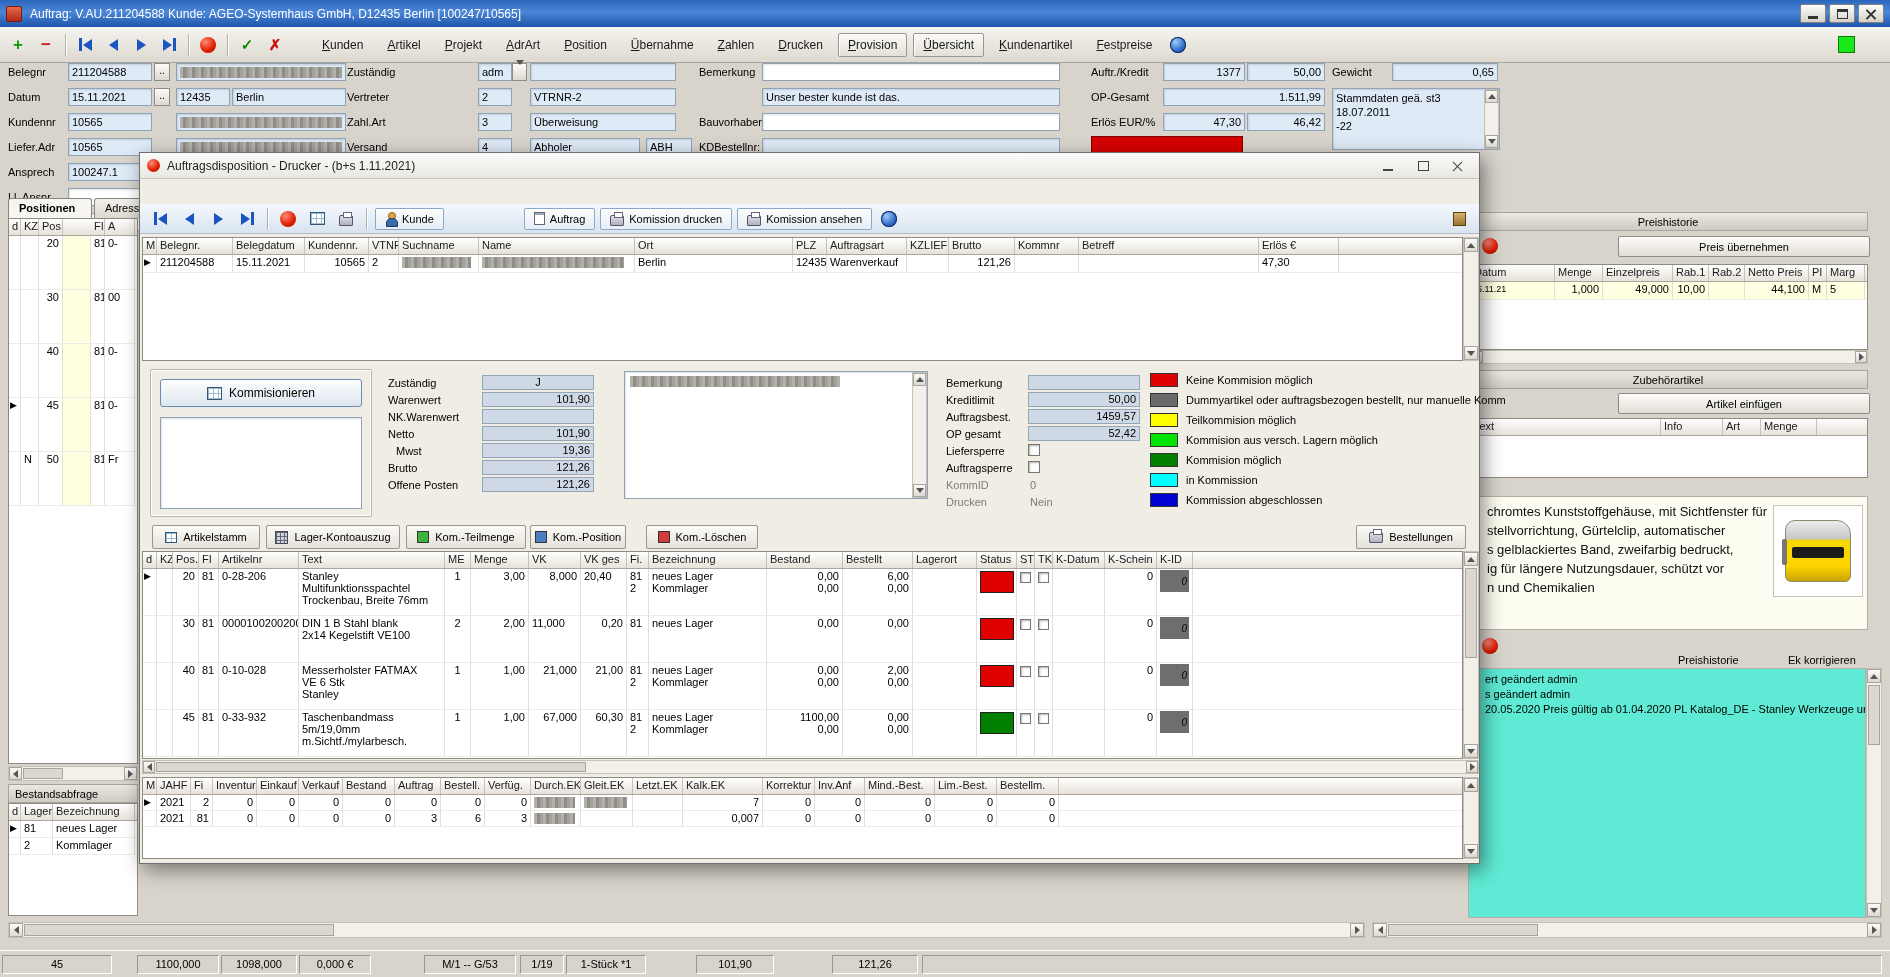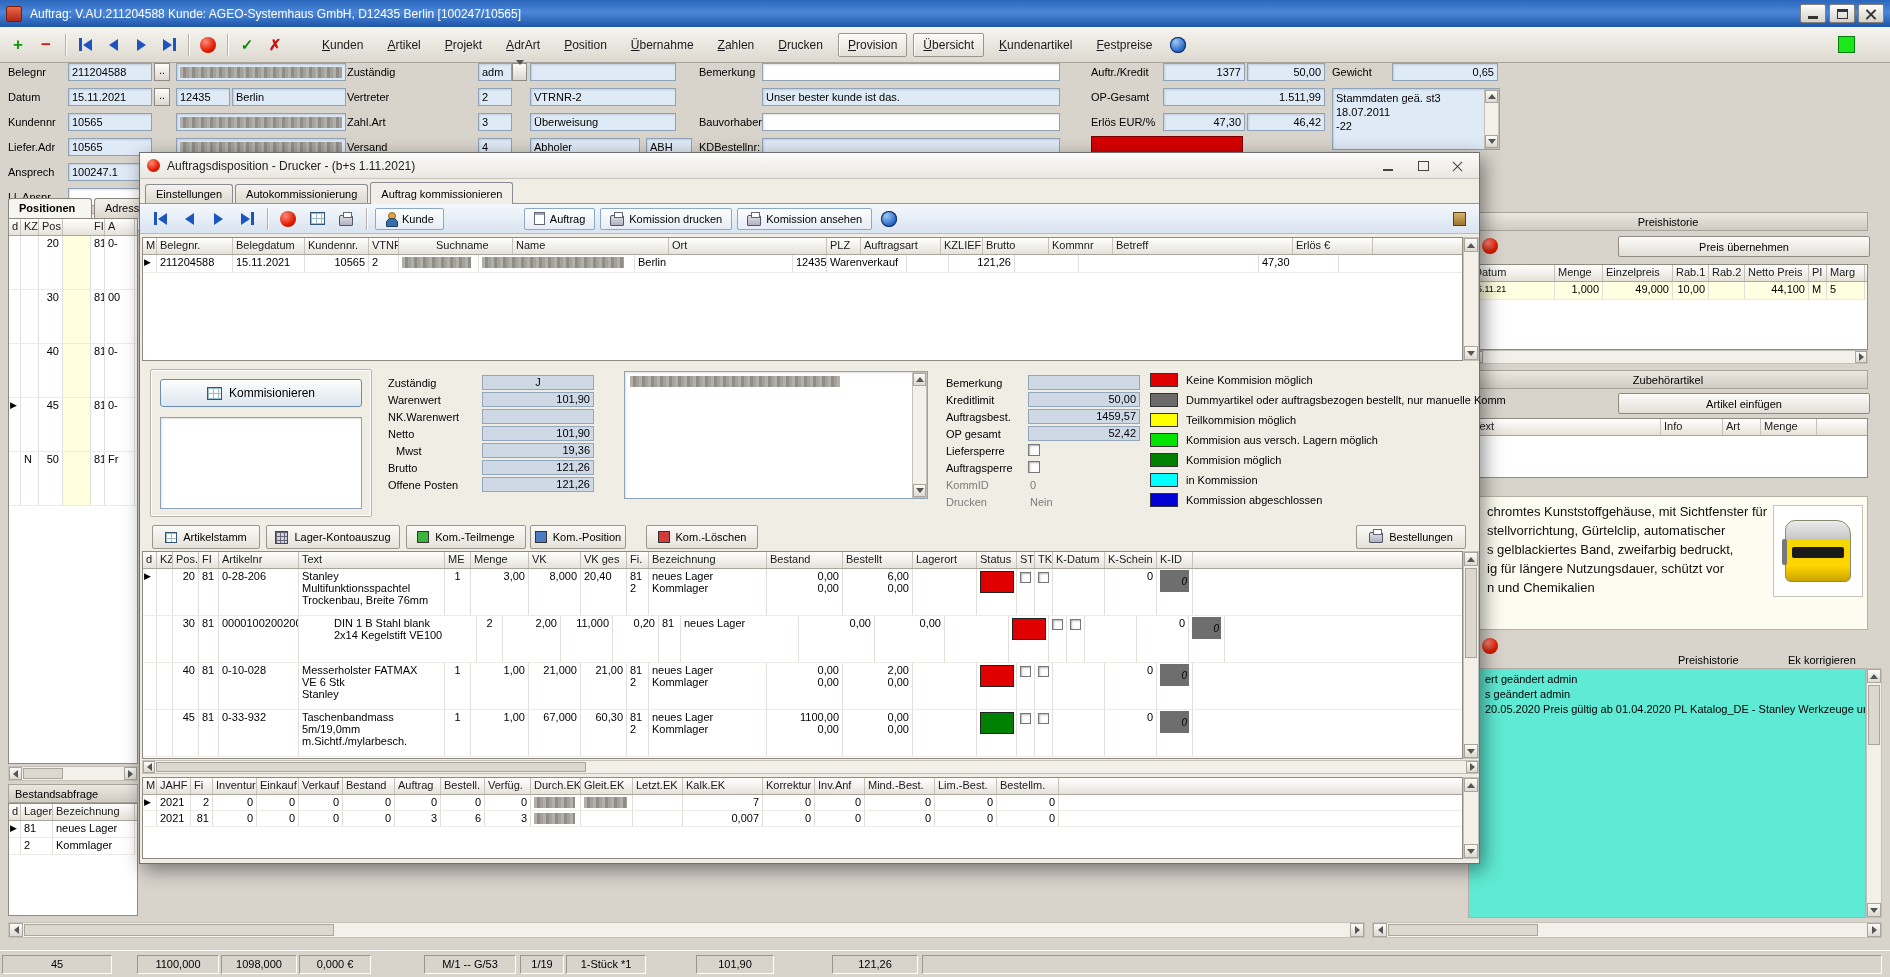--- a/index.html
+++ b/index.html
@@ -472,25 +472,20 @@
           <div class="g-min" style="background:#444;height:2px"></div>
         </div>
       <div class="dwbtn">
           <div class="g-max" style="border-color:#444;border-top-width:1px"></div>
         </div>
       <div class="dwbtn">
           <div class="g-close thin"></div>
         </div>
     </div>
 
-    <div class="dtabs">
-      <div class="dtab">Einstellungen</div>
-      <div class="dtab">Autokommissionierung</div>
-      <div class="dtab active">Auftrag kommissionieren</div>
-    </div>
 
     <div class="dtools">
       <div class="navico">
           <i class="nbar"></i>
           <i class="ntri l"></i>
         </div>
       <div class="navico">
           <i class="ntri l"></i>
         </div>
       <div class="navico">
@@ -536,21 +531,21 @@
         </div>
     </div>
 
     <div class="tbl" style="left:2px;top:84px;width:1321px;height:124px">
         <div class="trow thead">
           <div class="c" style="width: 14px;">M</div>
           <div class="c" style="width: 76px;">Belegnr.</div>
           <div class="c" style="width: 72px;">Belegdatum</div>
           <div class="c" style="width: 64px;">Kundennr.</div>
           <div class="c" style="width: 30px;">VTNR</div>
-          <div class="c" style="width: 80px; margin-left: 34px;">Suchname</div>
+          <div class="c" style="width: 80px;">Suchname</div>
           <div class="c" style="width: 156px;">Name</div>
           <div class="c" style="width: 158px;">Ort</div>
           <div class="c" style="width: 34px;">PLZ</div>
           <div class="c" style="width: 80px;">Auftragsart</div>
           <div class="c" style="width: 42px;">KZLIEF</div>
           <div class="c" style="width: 66px;">Brutto</div>
           <div class="c" style="width: 64px;">Kommnr</div>
           <div class="c" style="width: 180px;">Betreff</div>
           <div class="c" style="width: 80px;">Erlös €</div>
         </div>
@@ -723,25 +718,25 @@
           <div class="c" style="width: 52px;"></div>
           <div class="c" style="width: 52px; text-align: right;">0</div>
           <div class="c" style="width: 36px;"><i class="darkblk" style="display: block;">0</i></div>
         </div>
         <div class="trow" style="height: 47px;">
           <div class="c" style="width: 14px;"></div>
           <div class="c" style="width: 16px;"></div>
           <div class="c" style="width: 26px; text-align: right;">30</div>
           <div class="c" style="width: 20px;">81</div>
           <div class="c" style="width: 80px;">000010020020014</div>
-          <div class="c" style="width: 146px; margin-left: 32px;">DIN 1 B Stahl blank
+          <div class="c" style="width: 146px;">DIN 1 B Stahl blank
 2x14 Kegelstift VE100</div>
           <div class="c" style="width: 26px; text-align: center;">2</div>
           <div class="c" style="width: 58px; text-align: right;">2,00</div>
-          <div class="c" style="width: 52px; text-align: right;">11,000</div>
+          <div class="c" style="width: 52px; ">11,000</div>
           <div class="c" style="width: 46px; text-align: right;">0,20</div>
           <div class="c" style="width: 22px;">81</div>
           <div class="c" style="width: 118px;">neues Lager</div>
           <div class="c" style="width: 76px; text-align: right;">0,00</div>
           <div class="c" style="width: 70px; text-align: right;">0,00</div>
           <div class="c" style="width: 64px;"></div>
           <div class="c" style="width: 40px;"><i class="swatch" style="background: rgb(225, 0, 0); display: block;"></i></div>
           <div class="c" style="width: 18px;"><i class="cbx2" style="display: block;"></i></div>
           <div class="c" style="width: 18px;"><i class="cbx2" style="display: block;"></i></div>
           <div class="c" style="width: 52px;"></div>

